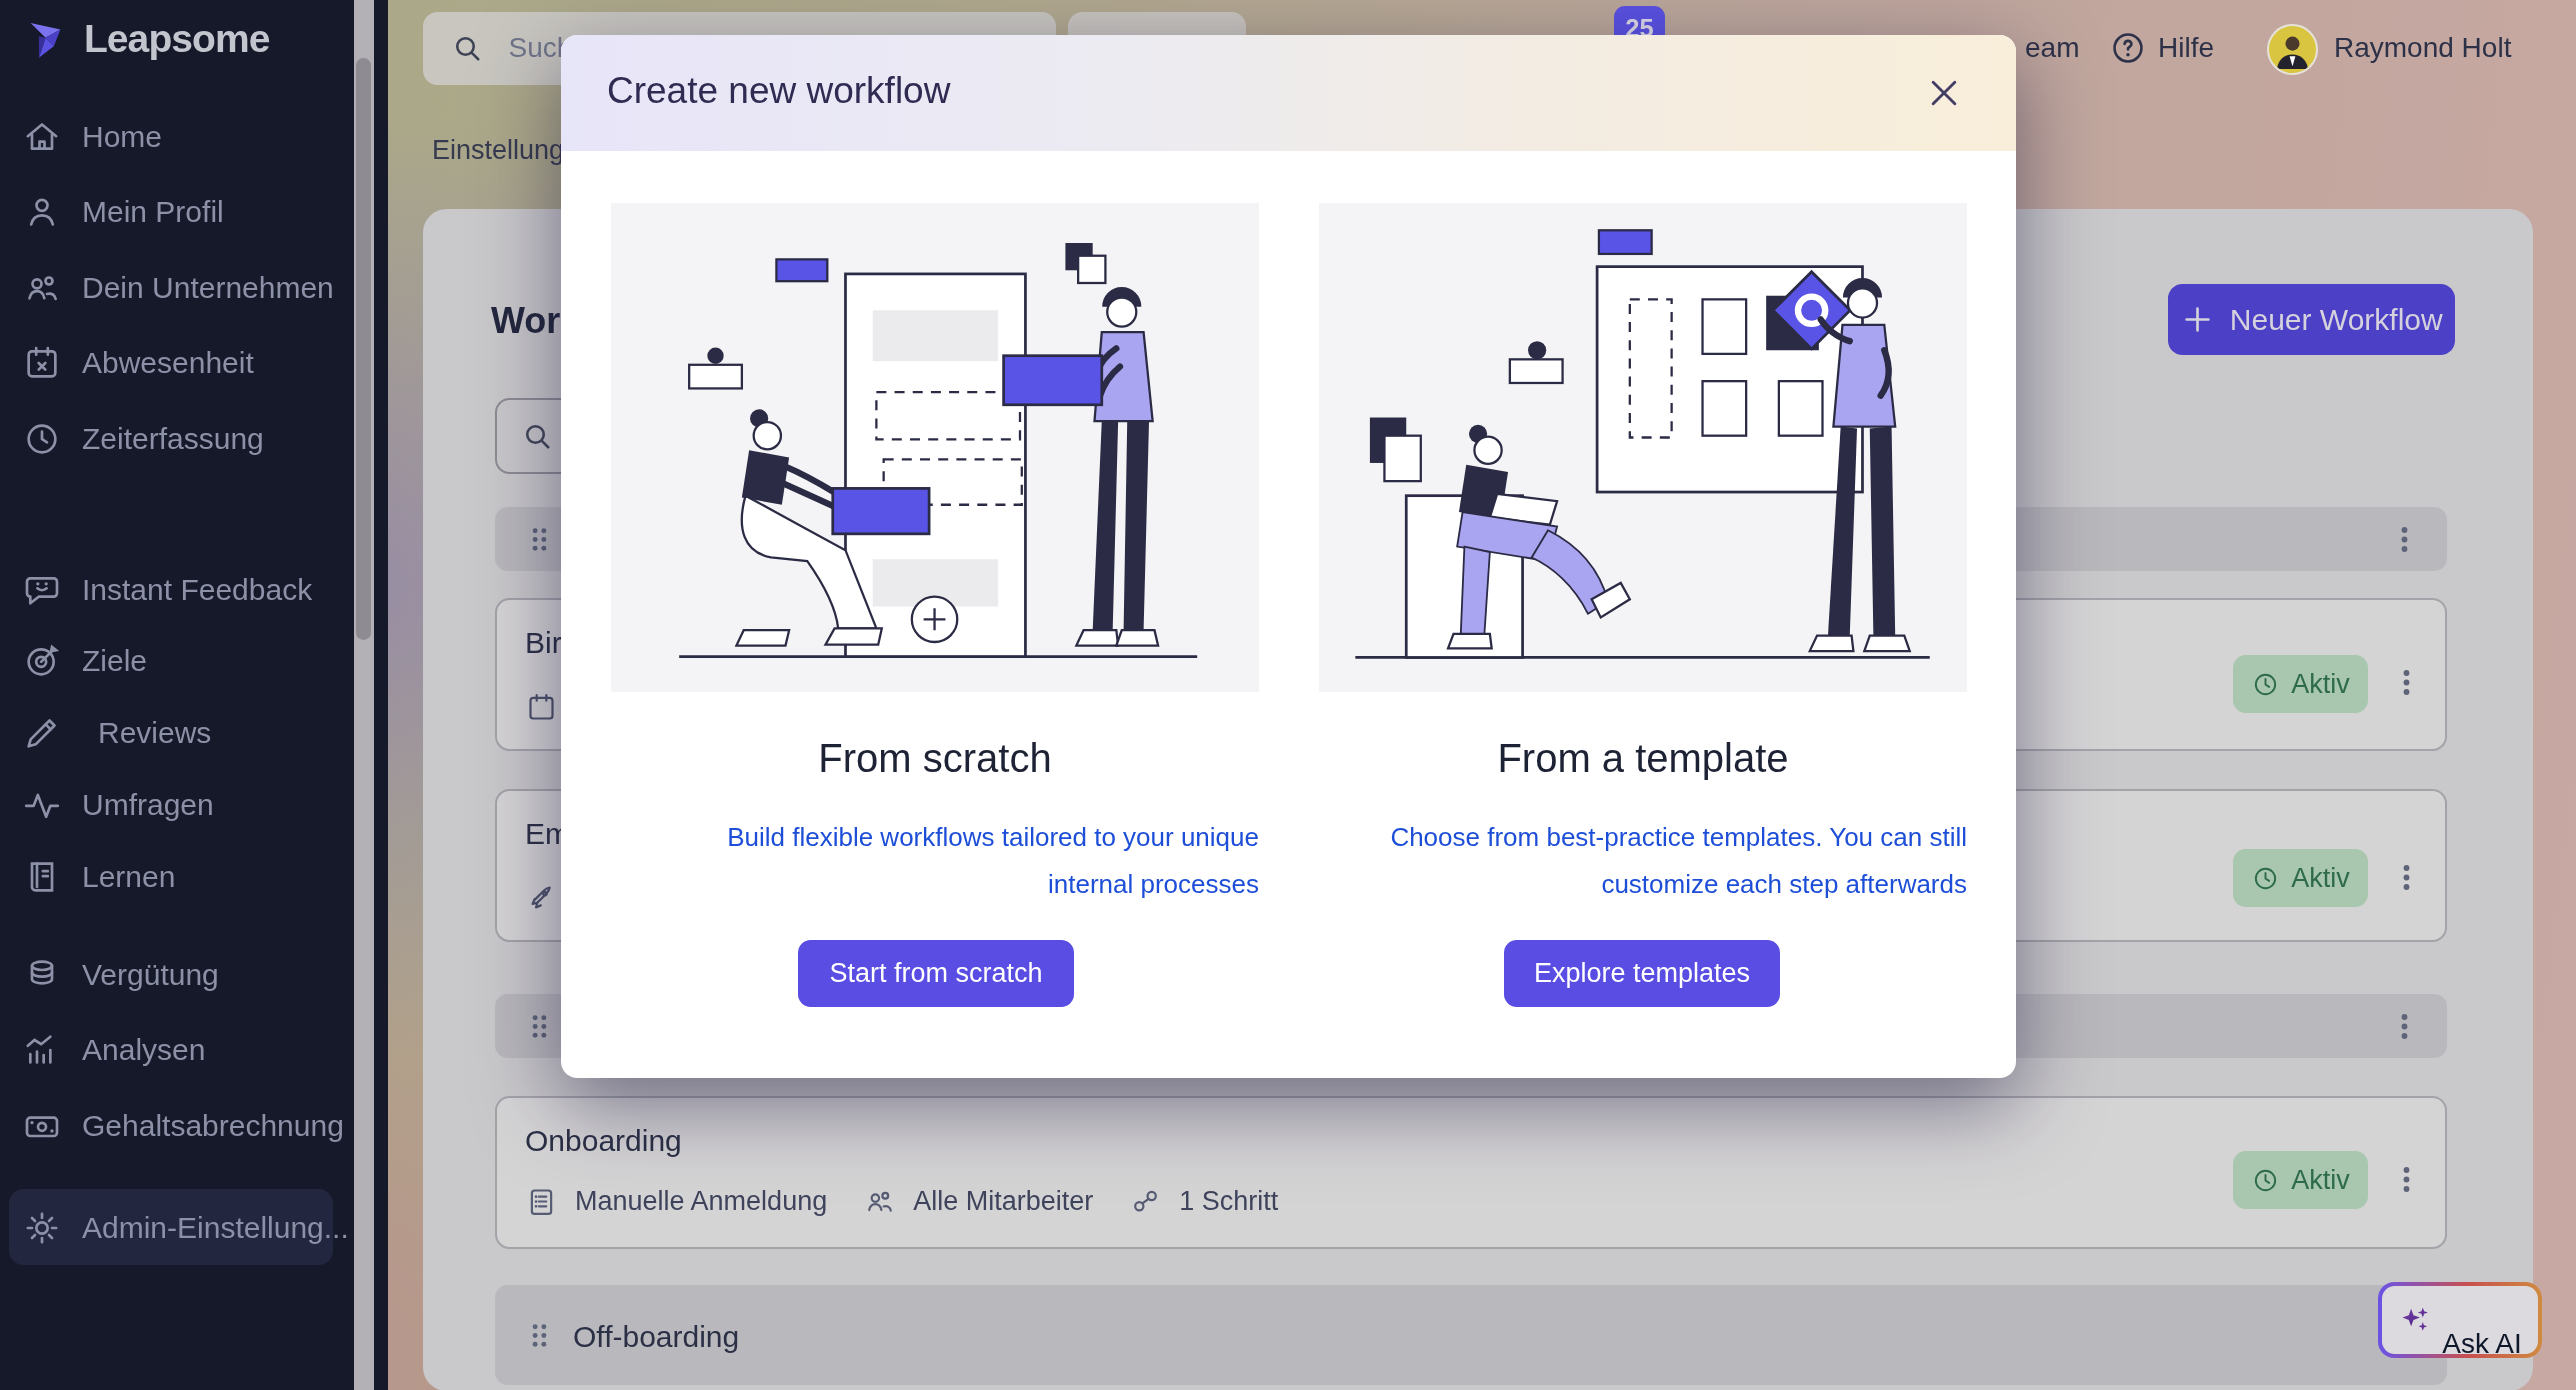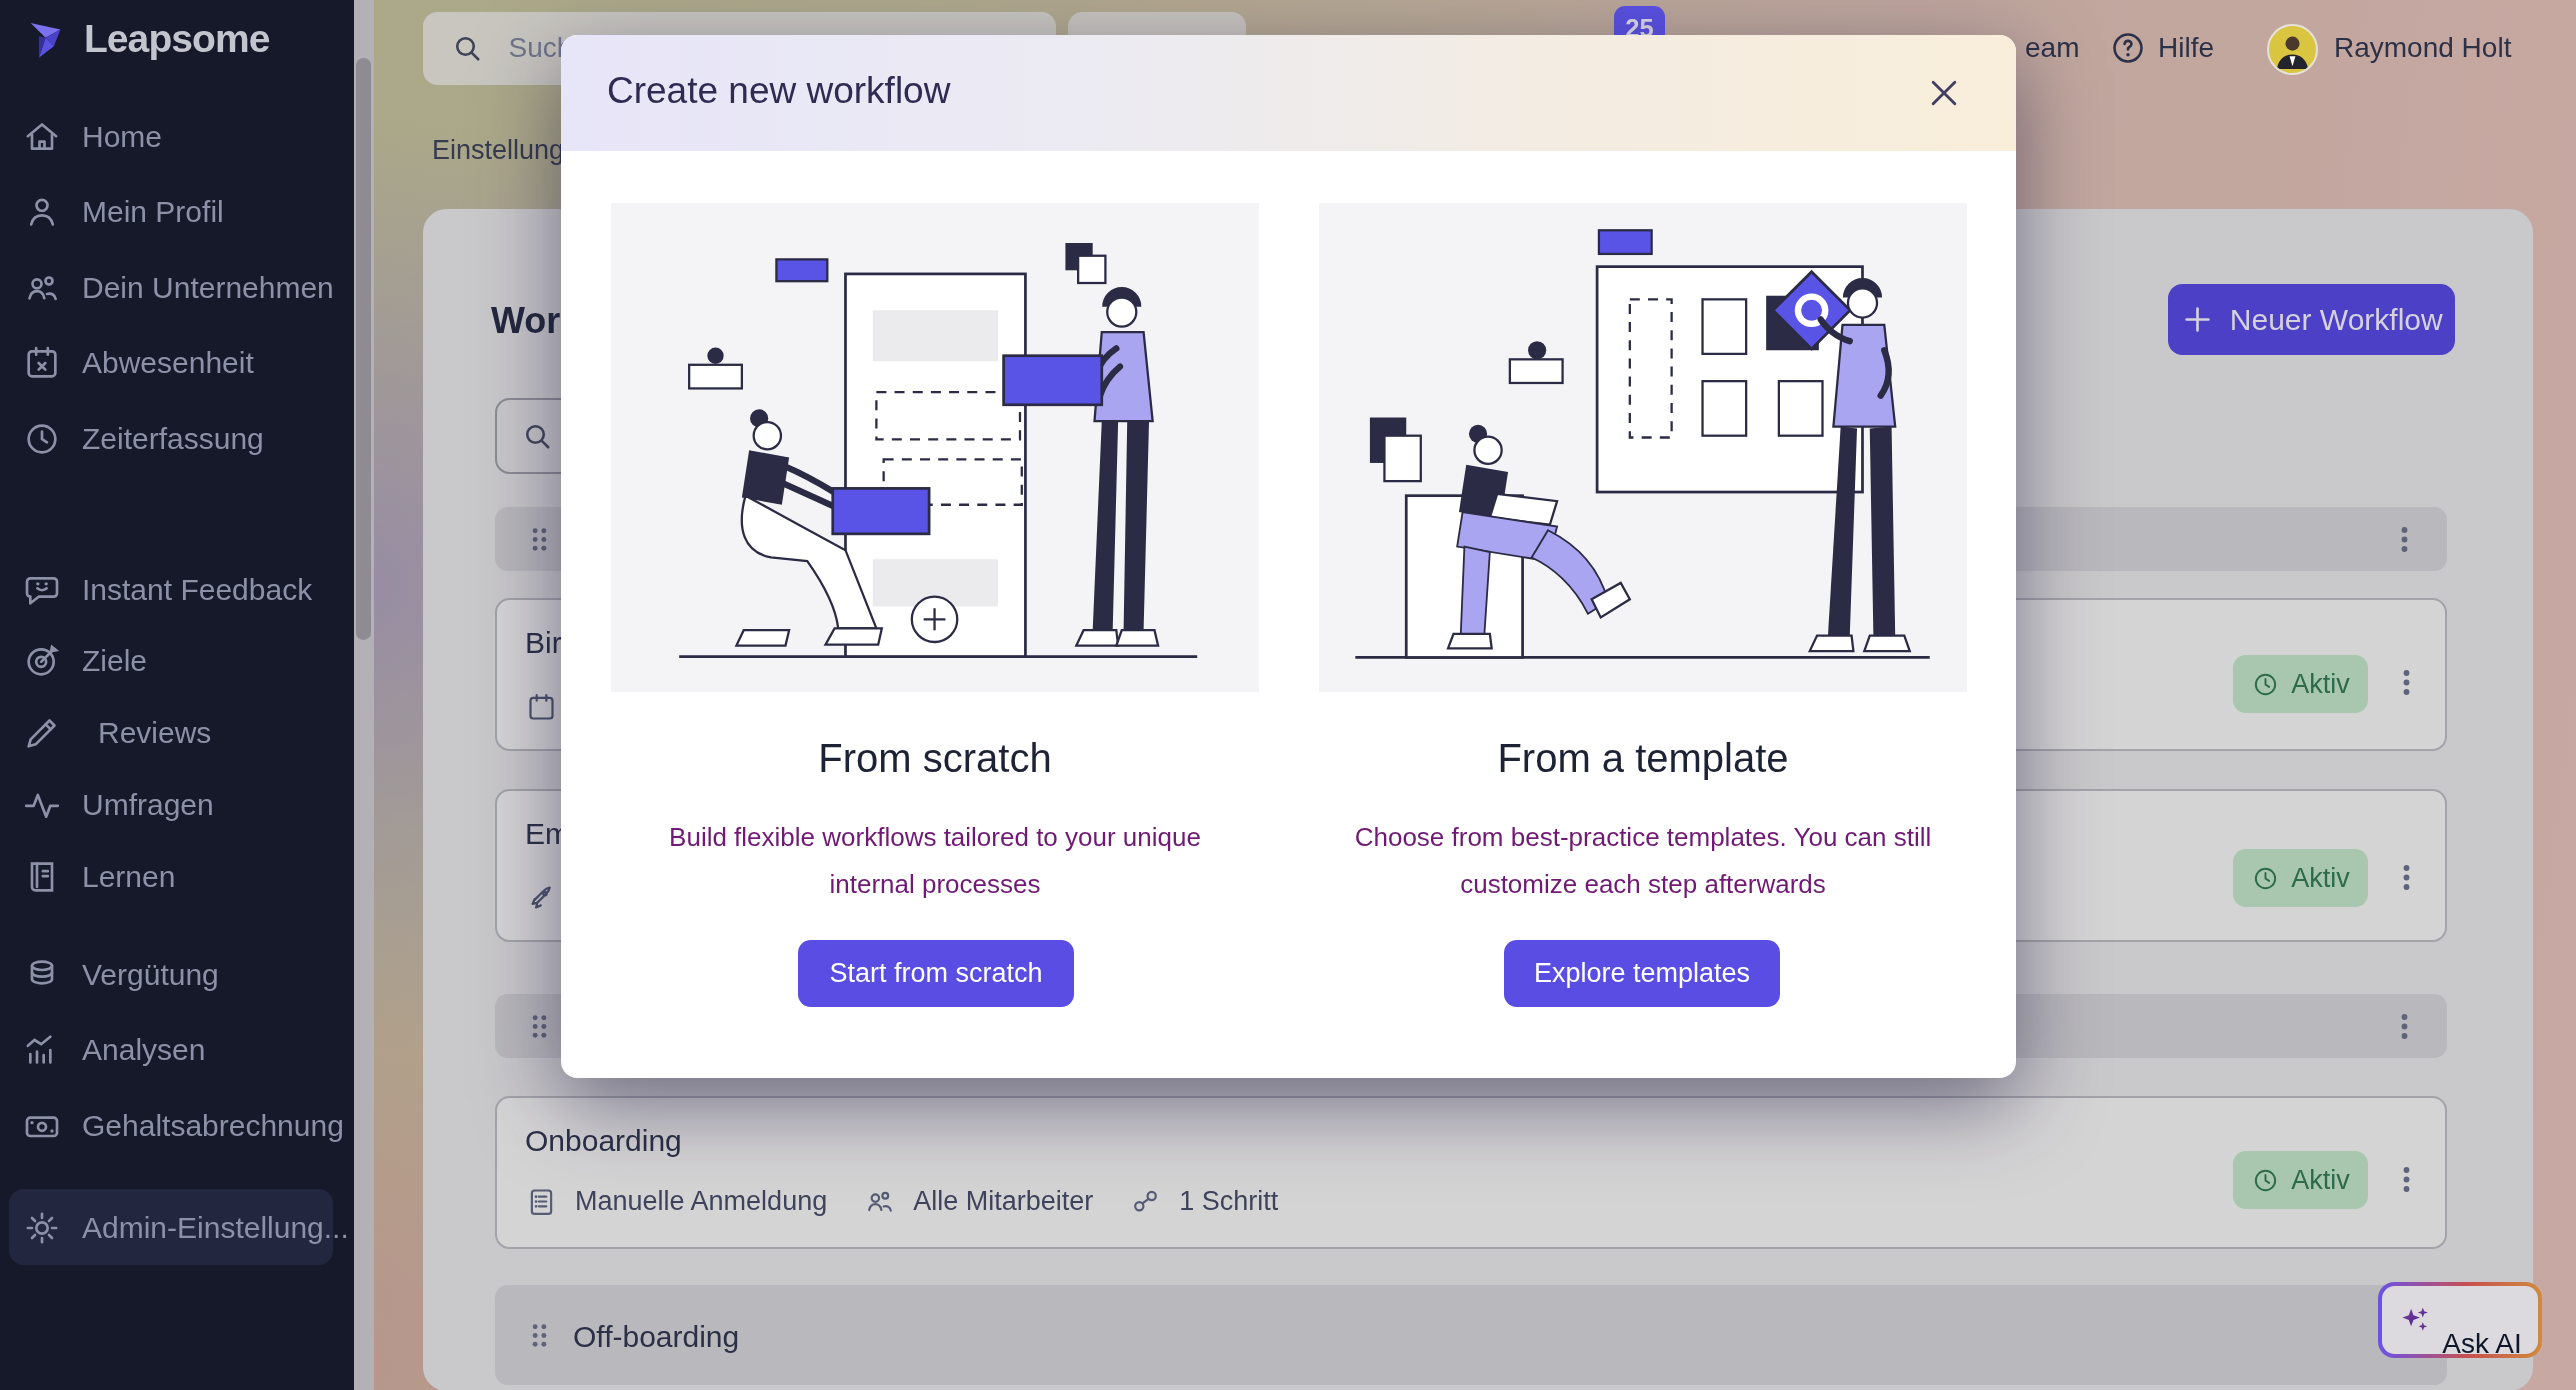--- a/index.html
+++ b/index.html
@@ -44,42 +44,42 @@
   .kebab{position:absolute;left:1892px;width:35px;height:35px;color:#5d6378;cursor:pointer;}
   .row-title{position:absolute;left:28px;font-size:30px;color:#2b3046;}
   .row-ic{position:absolute;left:28px;width:33px;height:33px;color:#4d536b;}
   .badge{position:absolute;left:1736px;width:135px;height:58px;border-radius:12.7px;background:#a9c7ae;
     display:flex;align-items:center;justify-content:center;color:#2e6b4d;font-size:27px;}
   .badge svg{width:29px;height:29px;margin-right:11px;color:#2e6b4d;}
   .meta{position:absolute;left:28px;top:87px;display:flex;align-items:center;gap:36px;color:#3f445c;font-size:27px;}
   .meta .mg{display:flex;align-items:center;gap:17px;}
   .meta svg{width:33px;height:33px;color:#565c74;}
   
-  #sidebar{left:0;top:0;width:354px;height:1391px;background:#161929;z-index:3;}
+  #sidebar{left:0;top:0;width:354px;height:1391px;background:#161929;z-index:3;padding-left:34px;}
   .logo-row{position:absolute;left:23.6px;top:12.7px;display:flex;align-items:center;cursor:pointer;}
   .logo-row svg{width:53px;height:53px;}
   .logo-text{color:#c2c4ce;font-size:39px;font-weight:bold;margin-left:7.3px;letter-spacing:-0.9px;}
   .side-item{position:absolute;left:22px;width:313px;height:51px;display:flex;align-items:center;cursor:pointer;color:#8d91a8;}
   .side-item svg{width:40px;height:40px;flex:0 0 40px;}
   .side-item span{font-size:30px;margin-left:20px;white-space:nowrap;}
   .active-pill{position:absolute;left:9px;top:1189px;width:324px;height:76px;border-radius:14.5px;background:#23263f;}
   #scrollbar{left:354px;top:0;width:20px;height:1391px;background:#b3b1b6;z-index:4;}
   #scroll-thumb{left:356px;top:58px;width:14.5px;height:582px;border-radius:7.3px;background:#8e8c92;z-index:4;cursor:grab;}
   
   #modal{left:561px;top:35px;width:1455px;height:1043px;border-radius:16.4px;background:#ffffff;z-index:10;
     box-shadow:0 27px 82px rgba(25,20,60,.5);}
   #modal-header{position:absolute;left:0;top:0;width:100%;height:116px;border-radius:16.4px 16.4px 0 0;
     background:linear-gradient(90deg,#e7e5f8 0%,#ecebf2 38%,#f3ece2 68%,#f9eeda 100%);}
   #modal-title{position:absolute;left:46px;top:35px;font-size:37px;font-weight:500;color:#2f2b52;}
   #modal-close{position:absolute;left:1363px;top:38px;width:40px;height:40px;color:#423d63;cursor:pointer;background:none;border:none;padding:0;}
   #modal-close svg{width:40px;height:40px;}
   .illo{position:absolute;top:168px;width:648px;height:489px;background:#f4f4f6;}
   .illo svg{width:100%;height:100%;display:block;}
   .opt-head{position:absolute;top:701px;width:648px;text-align:center;font-size:40px;font-weight:500;color:#1e2235;}
-  .opt-desc{position:absolute;top:779px;width:648px;text-align:center;font-size:26px;line-height:47px;color:#701a75;}
+  .opt-desc{position:absolute;top:779px;width:648px;text-align:right;font-size:26px;line-height:47px;color:#1d4ed8;}
   .opt-btn{position:absolute;top:905px;width:276px;height:67px;border-radius:12.7px;background:#5a4de3;border:none;cursor:pointer;
     color:#ffffff;font-size:27px;font-family:"Liberation Sans",sans-serif;}
   
   #ask-ai{left:2378px;top:1282px;width:164px;height:76px;border-radius:16.4px;padding:3.6px;box-sizing:border-box;z-index:6;cursor:pointer;
     background:linear-gradient(90deg,#6a52e8 0%,#c8504f 55%,#d08a3e 100%);}
   #ask-ai-inner{width:100%;height:100%;border-radius:12.7px;background:#dcdade;display:flex;align-items:center;justify-content:center;}
   #ask-ai-inner svg{width:35px;height:35px;margin-right:9px;}
   #ask-ai-inner span{font-size:28px;color:#0f172a;margin-top:48px;}
 </style>
 </head>

